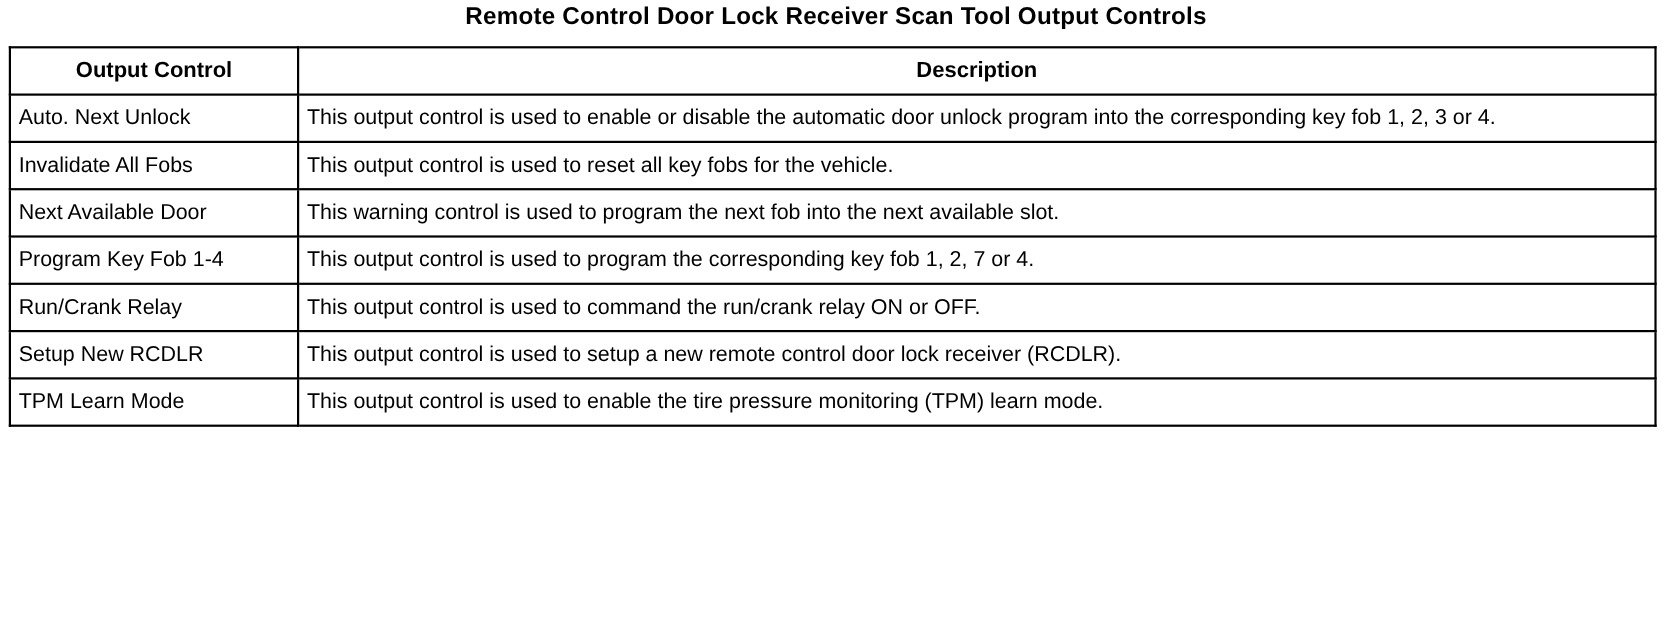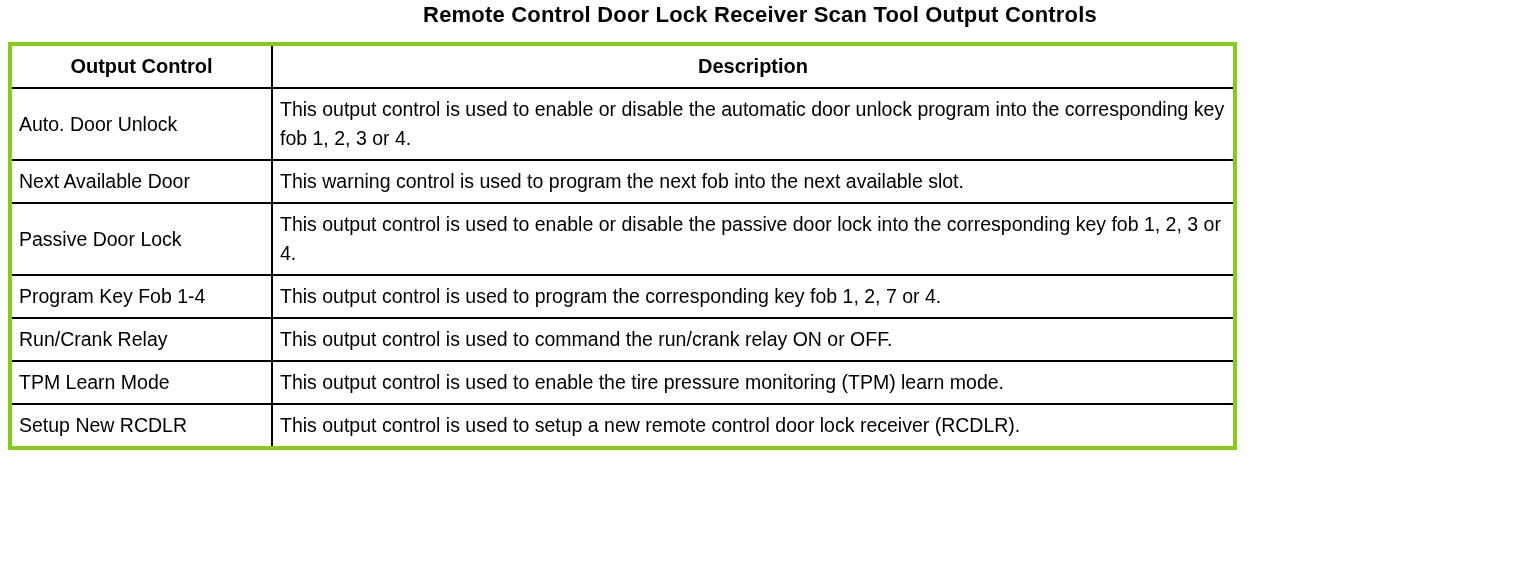--- a/index.html
+++ b/index.html
@@ -24,22 +24,22 @@
     font-size: 22px;
     line-height: 24px;
     padding-top: 3px;
     margin: 0 0 15px 0;
     letter-spacing: 0.2px;
   }
   table.oc-table {
     border-collapse: collapse;
     table-layout: fixed;
     margin-left: 8px;
-    width: 1229px;
-    border: 4px solid #84cc16;
+    width: 1498px;
+    border: 2px solid #84cc16;
   }
   table.oc-table th,
   table.oc-table td {
     border: 2px solid #000000;
     font-size: 19.5px;
     line-height: 29px;
     vertical-align: middle;
     white-space: pre-wrap;
     overflow: hidden;
   }
@@ -69,43 +69,43 @@
       <col class="c-desc">
     </colgroup>
     <thead>
       <tr>
         <th>Output Control</th>
         <th>Description</th>
       </tr>
     </thead>
     <tbody>
       <tr>
-        <td>Auto. Door Unlock</td>
+        <td>Auto. Next Unlock</td>
         <td>This output control is used to enable or disable the automatic door unlock program into the corresponding key fob 1, 2, 3 or 4.</td>
+      </tr>
+      <tr>
+        <td>Invalidate All Fobs</td>
+        <td>This output control is used to reset all key fobs for the vehicle.</td>
       </tr>
       <tr>
         <td>Next Available Door</td>
         <td>This warning control is used to program the next fob into the next available slot.</td>
-      </tr>
-      <tr>
-        <td>Passive Door Lock</td>
-        <td>This output control is used to enable or disable the passive door lock into the corresponding key fob 1, 2, 3 or 4.</td>
       </tr>
       <tr>
         <td>Program Key Fob 1-4</td>
         <td>This output control is used to program the corresponding key fob 1, 2, 7 or 4.</td>
       </tr>
       <tr>
         <td>Run/Crank Relay</td>
         <td>This output control is used to command the run/crank relay ON or OFF.</td>
       </tr>
       <tr>
+        <td>Setup New RCDLR</td>
+        <td>This output control is used to setup a new remote control door lock receiver (RCDLR).</td>
+      </tr>
+      <tr>
         <td>TPM Learn Mode</td>
         <td>This output control is used to enable the tire pressure monitoring (TPM) learn mode.</td>
-      </tr>
-      <tr>
-        <td>Setup New RCDLR</td>
-        <td>This output control is used to setup a new remote control door lock receiver (RCDLR).</td>
       </tr>
     </tbody>
   </table>
 
 </div>
 
 </body></html>

